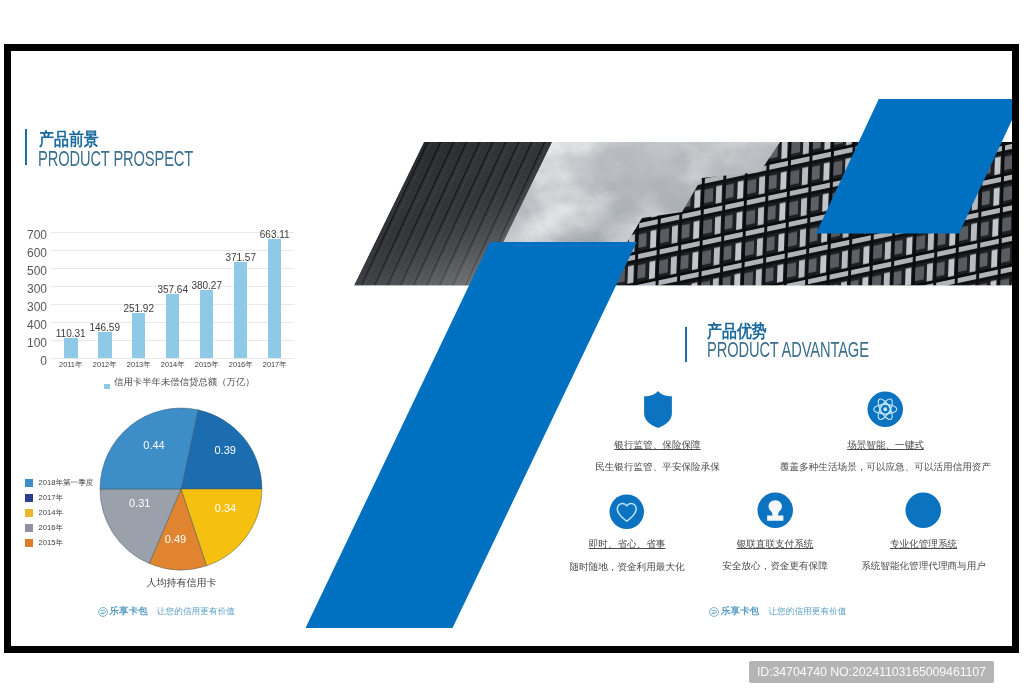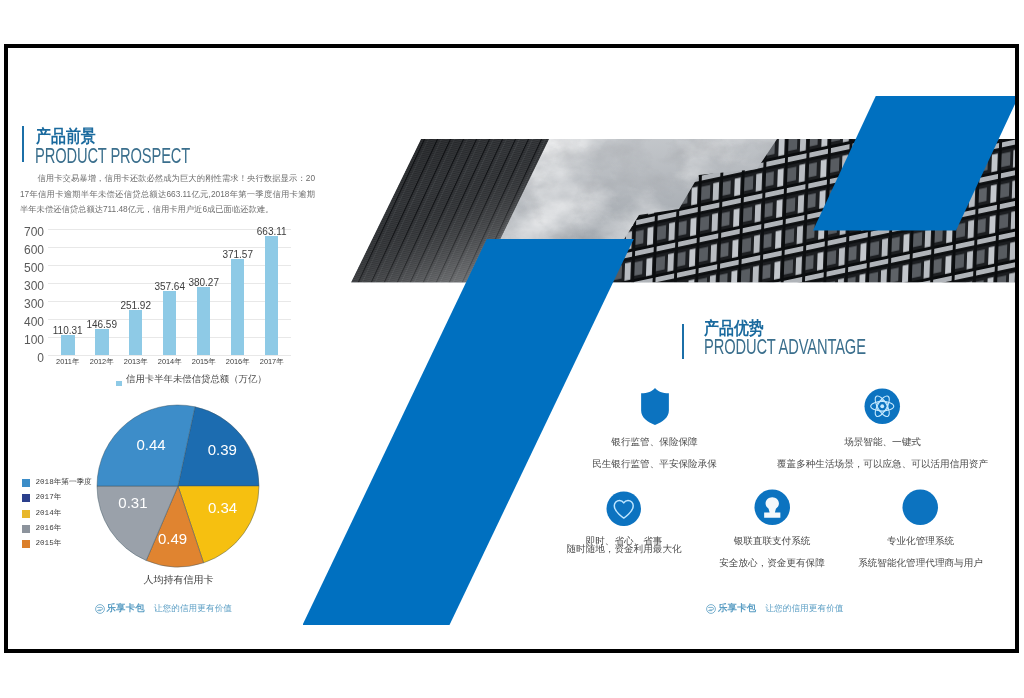--- a/index.html
+++ b/index.html
@@ -3,21 +3,21 @@
 <meta charset="utf-8">
 <title>PRODUCT PROSPECT</title>
 <style>
   html,body{margin:0;padding:0;}
   body{width:1024px;height:698px;overflow:hidden;background:#fff;
        font-family:"Liberation Sans",sans-serif;}
   #page{position:relative;width:1024px;height:698px;background:#fff;overflow:hidden;}
 
   
   #frame{position:absolute;left:4px;top:44px;width:1015px;height:609px;
-         box-sizing:border-box;border:4px solid #000000;background:#fff;overflow:hidden;}
+         box-sizing:border-box;border:7px solid #000000;background:#fff;overflow:hidden;}
   #stage{position:absolute;left:0;top:0;width:1013px;height:607px;overflow:hidden;}
 
   
   .photoband{position:absolute;overflow:hidden;}
     .bluepara{position:absolute;background:#0070c0;}
 
   
   .sect{position:absolute;}
   .accbar{position:absolute;width:2px;background:#1b6fa8;}
   .t-cn{position:absolute;color:#1a6a9e;font-size:17.6px;font-weight:bold;letter-spacing:0px;
@@ -35,29 +35,29 @@
   .bar{position:absolute;background:#8ecae6;}
     .barlabel{position:absolute;font-size:10px;color:#3c3c3c;text-align:center;white-space:nowrap;}
     .xtick{position:absolute;font-size:7.4px;color:#3c3c3c;text-align:center;white-space:nowrap;}
   .lgd{position:absolute;display:flex;align-items:center;white-space:nowrap;}
     .lgd .sw{width:5.5px;height:5.5px;margin-right:4.5px;display:inline-block;}
     .lgd .lb{font-size:9.4px;color:#4a4a4a;}
 
   
     .pietitle{position:absolute;font-size:10px;color:#3c3c3c;text-align:center;white-space:nowrap;}
   .pielgd{position:absolute;}
-  .pielgd .row{display:flex;align-items:flex-end;height:15.2px;font-family:Liberation Mono, monospace;}
+  .pielgd .row{display:flex;align-items:center;height:15.2px;}
   .pielgd .sw{width:8px;height:8px;margin-right:6px;display:inline-block;}
   .pielgd .lb{font-size:7.6px;color:#3c3c3c;white-space:nowrap;}
-    .pieval{position:absolute;color:#fff;font-size:15px;white-space:nowrap;}
+    .pieval{position:absolute;color:#fff;font-size:11px;white-space:nowrap;}
 
   
   .feat{position:absolute;text-align:center;}
   .feat .ico{position:absolute;}
-    .feat .hd{position:absolute;font-size:9.6px;color:#4a4a4a;white-space:nowrap;text-align:center;}
+    .feat .hd{position:absolute;font-size:9.6px;color:#4a4a4a;white-space:nowrap;text-align:center;text-decoration:underline;}
     .feat .sb{position:absolute;font-size:9.6px;color:#4a4a4a;white-space:nowrap;text-align:center;}
 
   
   .brand{position:absolute;display:flex;align-items:center;color:#5b9ec4;}
     .brand .bname{font-size:9.4px;font-weight:bold;margin-left:2px;letter-spacing:0.2px;}
     .brand .bslog{font-size:8.6px;margin-left:9px;letter-spacing:0.1px;}
 
   
   #wm{position:absolute;left:14px;top:659px;display:flex;align-items:baseline;}
   #wm .wcn{font-size:27px;font-weight:normal;color:transparent;line-height:22px;
@@ -144,21 +144,20 @@
               <rect x="333" y="0" width="280" height="143.6" fill="url(#mesh)"></rect>
               <rect x="333" y="0" width="300" height="143.6" fill="url(#facsh)"></rect>
             </g>
           </svg></div>
 <div class="bluepara" style="left:805px;top:47.5px;width:206px;height:135px;clip-path:polygon(30.5825% 0%, 100% 0%, 69.4175% 100%, 0% 100%);"></div>
 <div class="bluepara" style="left:294.5px;top:190.5px;width:331.5px;height:386.5px;clip-path:polygon(55.6561% 0%, 100% 0%, 44.3439% 100%, 0% 100%);"></div>
 <div class="sect" style="left:0;top:0;width:100%;height:100%;">
 <div class="accbar" style="left:13.5px;top:78px;height:36px;"></div>
 <div class="t-cn" style="left:27.8px;top:76px;">产品前景</div>
 <div class="t-en" style="left:27px;top:95px;">PRODUCT PROSPECT</div>
-<div class="para" style="left:12px;top:123px;width:295px;">信用卡交易暴增，信用卡还款必然成为巨大的刚性需求！央行数据显示：2017年信用卡逾期半年未偿还信贷总额达663.11亿元,2018年第一季度信用卡逾期半年未偿还信贷总额达711.48亿元，信用卡用户近6成已面临还款难。</div>
 </div>
 <div class="chart" style="left:0;top:0;width:100%;height:100%;">
 <div class="gridline" style="left:39.5px;top:307px;width:243.5px;"></div>
 <div class="gridline" style="left:39.5px;top:289.1px;width:243.5px;"></div>
 <div class="gridline" style="left:39.5px;top:271.1px;width:243.5px;"></div>
 <div class="gridline" style="left:39.5px;top:253.2px;width:243.5px;"></div>
 <div class="gridline" style="left:39.5px;top:235.2px;width:243.5px;"></div>
 <div class="gridline" style="left:39.5px;top:217.3px;width:243.5px;"></div>
 <div class="gridline" style="left:39.5px;top:199.3px;width:243.5px;"></div>
 <div class="gridline" style="left:39.5px;top:181.4px;width:243.5px;"></div>
@@ -184,21 +183,21 @@
 <div class="xtick" style="left:141.7px;top:309.2px;width:40px;">2014年</div>
 <div class="bar" style="left:188.9px;top:238.8px;width:13.5px;height:68.2313px;"></div>
 <div class="barlabel" style="left:175.7px;top:228.6px;width:40px;">380.27</div>
 <div class="xtick" style="left:175.7px;top:309.2px;width:40px;">2015年</div>
 <div class="bar" style="left:222.9px;top:210.9px;width:13.5px;height:96.1163px;"></div>
 <div class="barlabel" style="left:209.7px;top:200.7px;width:40px;">371.57</div>
 <div class="xtick" style="left:209.7px;top:309.2px;width:40px;">2016年</div>
 <div class="bar" style="left:256.9px;top:188px;width:13.5px;height:118.981px;"></div>
 <div class="barlabel" style="left:243.7px;top:177.8px;width:40px;">663.11</div>
 <div class="xtick" style="left:243.7px;top:309.2px;width:40px;">2017年</div>
-<div class="lgd" style="left:108px;top:325px;align-items:flex-end;">
+<div class="lgd" style="left:93px;top:325px;align-items:flex-end;">
             <span class="sw" style="background:#8ecae6"></span>
             <span class="lb">信用卡半年未偿信贷总额（万亿）</span>
           </div>
 </div>
 <div class="chart" style="left:0;top:0;width:100%;height:100%;">
 <div style="position:absolute;left:88px;top:356px;"><svg width="164" height="164" viewBox="0 0 164 164" xmlns="http://www.w3.org/2000/svg">
               <path d="M 82 82 L 98.98 2.80 A 81 81 0 0 1 163.00 82.00 Z" fill="#1c6cb0" stroke="#3a5260" stroke-width="0.45"></path>
               <path d="M 82 82 L 163.00 82.00 A 81 81 0 0 1 107.57 158.86 Z" fill="#f6c010" stroke="#3a5260" stroke-width="0.45"></path>
               <path d="M 82 82 L 107.57 158.86 A 81 81 0 0 1 50.22 156.51 Z" fill="#e08430" stroke="#3a5260" stroke-width="0.45"></path>
               <path d="M 82 82 L 50.22 156.51 A 81 81 0 0 1 1.00 82.00 Z" fill="#9aa1aa" stroke="#3a5260" stroke-width="0.45"></path>
@@ -257,21 +256,21 @@
               </svg></div>
 <div class="hd" style="left:874.5px;top:387.5px;width:300px;margin-left:-150px;">场景智能、一键式</div>
 <div class="sb" style="left:874.5px;top:409.5px;width:320px;margin-left:-160px;">覆盖多种生活场景，可以应急、可以活用信用资产</div>
 </div>
 <div class="feat" style="left:0;top:0;">
 <div class="ico" style="left:598.2px;top:442.5px;"><svg width="35.5" height="35.5" viewBox="0 0 36 36" xmlns="http://www.w3.org/2000/svg">
                 <circle cx="18" cy="18" r="17.5" fill="#0c73c0"></circle>
                 <path d="M18 27.4 C18 27.4 8.4 21.3 8.4 15.0 C8.4 11.9 10.8 9.6 13.7 9.6 C15.6 9.6 17.1 10.6 18 12.1 C18.9 10.6 20.4 9.6 22.3 9.6 C25.2 9.6 27.6 11.9 27.6 15.0 C27.6 21.3 18 27.4 18 27.4 Z" fill="none" stroke="#bfe6ff" stroke-width="1.5" stroke-linejoin="round"></path>
               </svg></div>
 <div class="hd" style="left:616px;top:486.5px;width:300px;margin-left:-150px;">即时、省心、省事</div>
-<div class="sb" style="left:616px;top:495px;width:320px;margin-left:-160px;">随时随地，资金利用最大化</div>
+<div class="sb" style="left:616px;top:510px;width:320px;margin-left:-160px;">随时随地，资金利用最大化</div>
 </div>
 <div class="feat" style="left:0;top:0;">
 <div class="ico" style="left:745.8px;top:440.5px;"><svg width="36.5" height="36.5" viewBox="0 0 36 36" xmlns="http://www.w3.org/2000/svg">
                 <circle cx="18" cy="18" r="17.5" fill="#0c73c0"></circle>
                 <path d="M18 8.2 C14.3 8.2 11.4 11.0 11.4 14.4 C11.4 16.5 12.6 18.3 14.4 19.4 L15.4 23.2 L10.0 23.2 L10.0 28.4 L26.0 28.4 L26.0 23.2 L20.6 23.2 L21.6 19.4 C23.4 18.3 24.6 16.5 24.6 14.4 C24.6 11.0 21.7 8.2 18 8.2 Z" fill="#f4f8fb"></path>
               </svg></div>
 <div class="hd" style="left:764px;top:486.5px;width:300px;margin-left:-150px;">银联直联支付系统</div>
 <div class="sb" style="left:764px;top:508.5px;width:320px;margin-left:-160px;">安全放心，资金更有保障</div>
 </div>
 <div class="feat" style="left:0;top:0;">
@@ -299,13 +298,14 @@
           </svg>
 <span class="bname">乐享卡包</span>
 <span class="bslog">让您的信用更有价值</span>
 </div>
     </div>
   </div>
 <div id="wm">
       <span class="wcn">昵享网</span>
       <span class="wurl">www.nipic.cn</span>
     </div>
+<div id="idbox">ID:34704740 NO:20241103165009461107</div>
 </div>
 
 </body></html>

